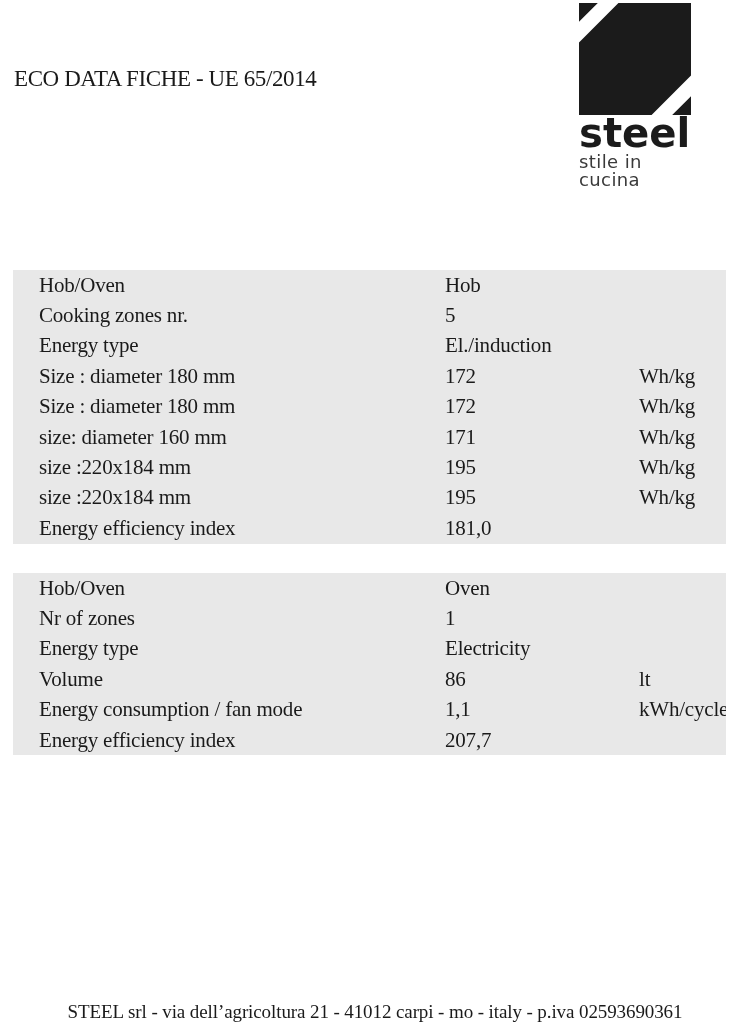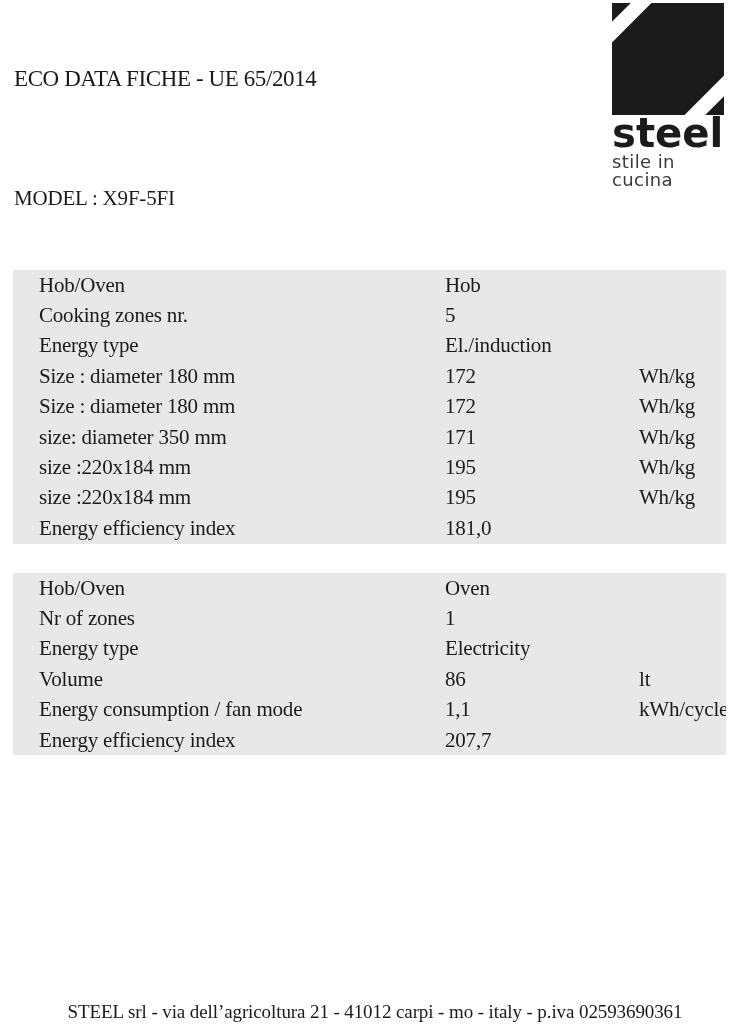--- a/index.html
+++ b/index.html
@@ -25,21 +25,21 @@
     font-size:23px;font-weight:400;letter-spacing:-0.4px;
     white-space:nowrap;
   }
   .model{
     position:absolute;left:14px;top:186px;
     font-size:21px;font-weight:400;letter-spacing:-0.2px;
     white-space:nowrap;
   }
   
   .logo{
-    position:absolute;left:612px;top:3px;width:112px;
+    position:absolute;left:579px;top:3px;width:112px;
     text-align:left;color:var(--logo-ink);
   }
   .logo-mark{display:block;width:112px;height:112px;color:var(--logo-ink);}
   .logo-word{
     font-family:"DejaVu Sans", sans-serif;
     font-weight:bold;font-size:41px;line-height:0.78;
     letter-spacing:0px;
     transform:scaleX(0.98);transform-origin:left;
     margin-top:3px;
   }
@@ -85,21 +85,20 @@
   <div class="logo">
     <svg class="logo-mark" viewBox="0 0 100 100" preserveAspectRatio="none" aria-hidden="true">
       <rect width="100" height="100" fill="currentColor"></rect>
       <line x1="-8" y1="34" x2="34" y2="-8" stroke="#ffffff" stroke-width="13" stroke-linecap="round"></line>
       <line x1="66" y1="108" x2="108" y2="66" stroke="#ffffff" stroke-width="13" stroke-linecap="round"></line>
     </svg>
     <div class="logo-word">steel</div>
     <div class="logo-tag">stile in cucina</div>
   </div>
 
-  <div class="model">MODEL : X9F-5FI</div>
 
   <section class="data-table" id="table-0">
       <div class="row">
         <span class="cell label">Hob/Oven</span>
         <span class="cell value">Hob</span>
         <span class="cell unit"></span>
       </div>
       <div class="row">
         <span class="cell label">Cooking zones nr.</span>
         <span class="cell value">5</span>
@@ -114,21 +113,21 @@
         <span class="cell label">Size : diameter 180 mm</span>
         <span class="cell value">172</span>
         <span class="cell unit">Wh/kg</span>
       </div>
       <div class="row">
         <span class="cell label">Size : diameter 180 mm</span>
         <span class="cell value">172</span>
         <span class="cell unit">Wh/kg</span>
       </div>
       <div class="row">
-        <span class="cell label">size: diameter 350 mm</span>
+        <span class="cell label">size: diameter 160 mm</span>
         <span class="cell value">171</span>
         <span class="cell unit">Wh/kg</span>
       </div>
       <div class="row">
         <span class="cell label">size :220x184 mm</span>
         <span class="cell value">195</span>
         <span class="cell unit">Wh/kg</span>
       </div>
       <div class="row">
         <span class="cell label">size :220x184 mm</span>

